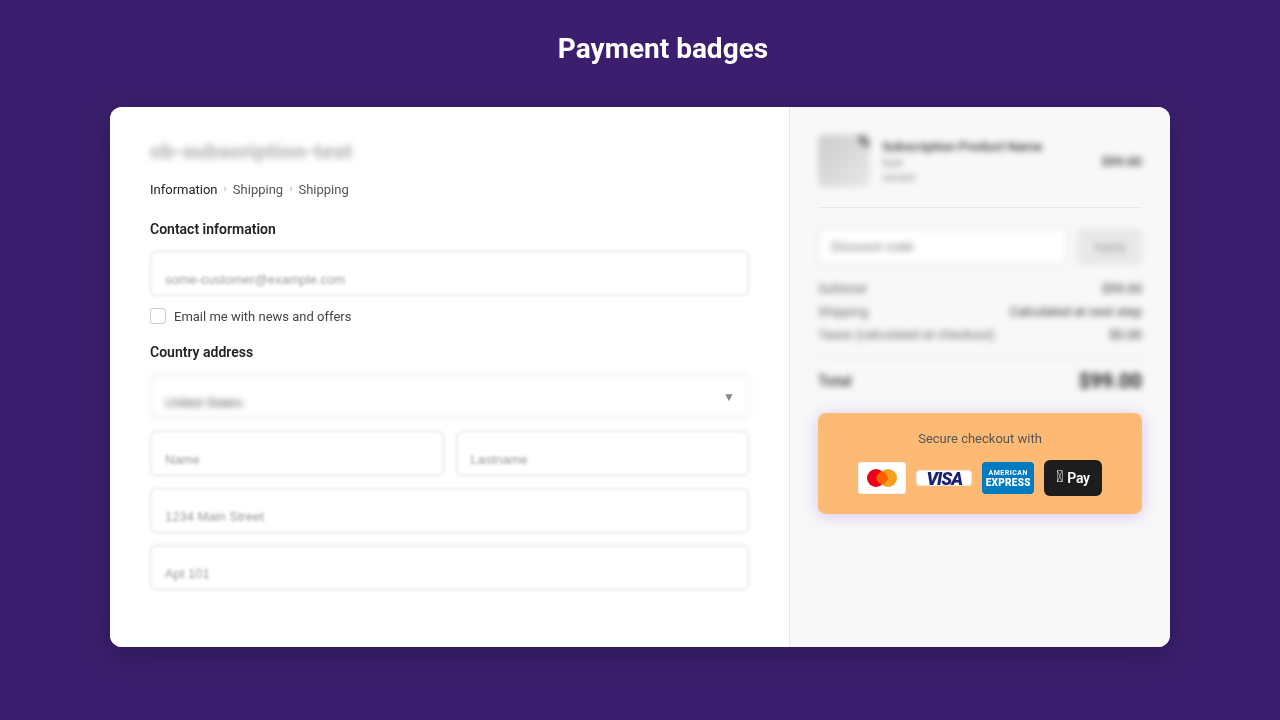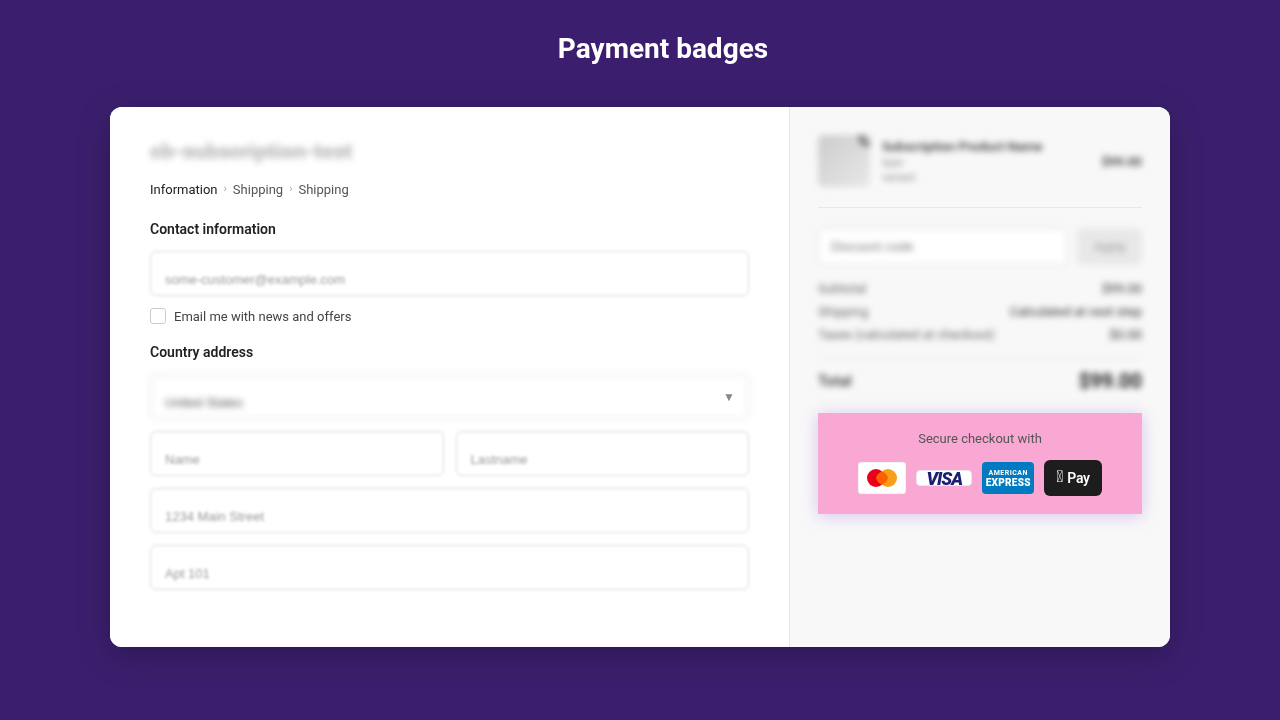--- a/index.html
+++ b/index.html
@@ -321,22 +321,22 @@
     }
 
     .total-value {
       font-size: 20px;
       font-weight: 700;
       color: #222;
     }
 
     
     .payment-badges-card {
-      background: #f9a8d4;
-      border-radius: 0;
+      background: #fdba74;
+      border-radius: 8px;
       padding: 18px 20px;
       box-shadow: 0 2px 16px rgba(140, 80, 220, 0.3);
       position: relative;
     }
 
     .payment-badges-card::before {
       content: '';
       position: absolute;
       inset: -8px;
       border-radius: 14px;

